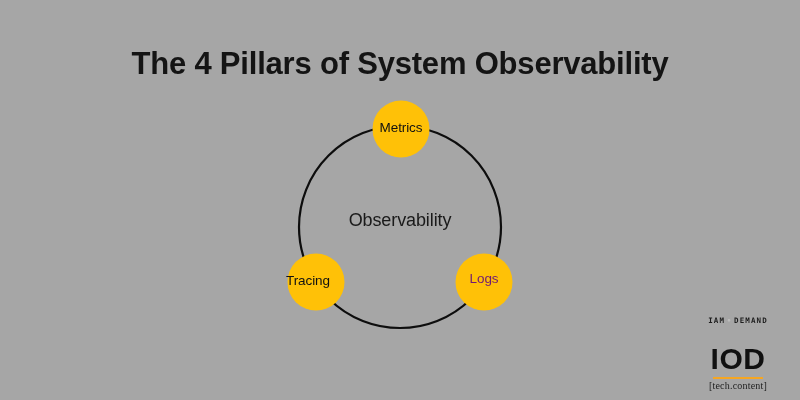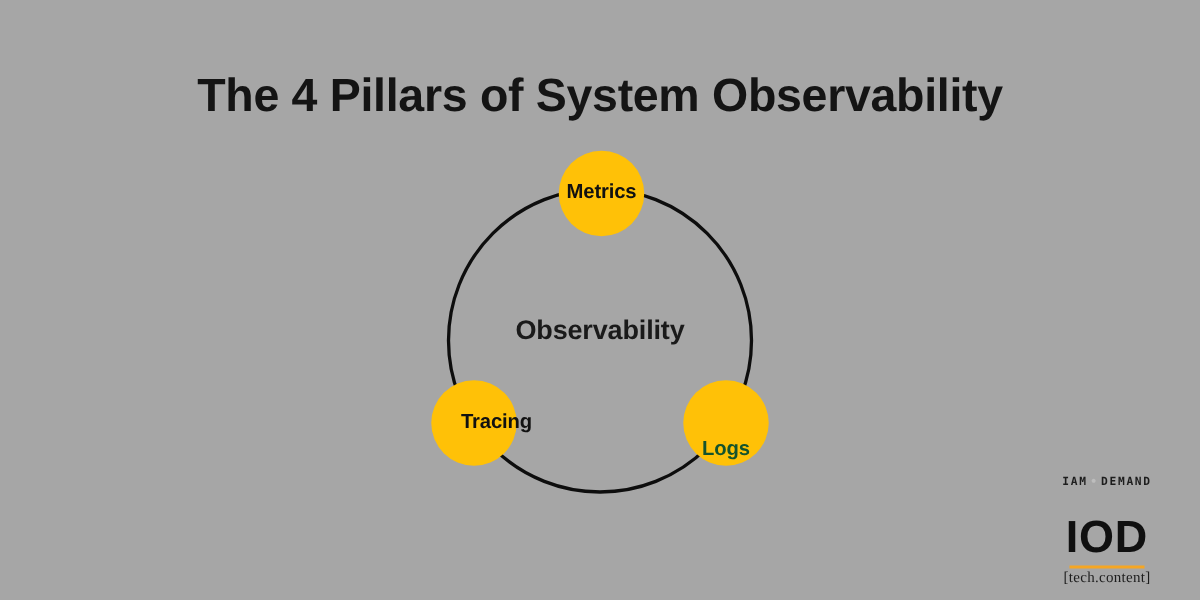--- a/index.html
+++ b/index.html
@@ -36,21 +36,21 @@
     position: absolute;
     left: 0;
     top: 0;
     width: 800px;
     height: 400px;
   }
   .pillar-label,
   .center-label {
     position: absolute;
     text-align: center;
-    font-weight: bold;
+    font-weight: normal;
     color: #111111;
     white-space: nowrap;
     pointer-events: none;
   }
   .pillar-label {
     font-size: 13.5px;
     letter-spacing: -0.1px;
   }
   .center-label {
     font-size: 18px;
@@ -112,22 +112,22 @@
   <div id="page-title">The 4 Pillars of System Observability</div>
 
   <svg id="diagram" viewBox="0 0 800 400">
     <circle id="ring" cx="400" cy="227" r="101" fill="none" stroke="#0d0d0d" stroke-width="2.2"></circle>
     <circle id="node-0" cx="401" cy="129" r="28.5" fill="#ffc107"></circle>
     <circle id="node-1" cx="316" cy="282" r="28.5" fill="#ffc107"></circle>
     <circle id="node-2" cx="484" cy="282" r="28.5" fill="#ffc107"></circle>
   </svg>
 
   <div class="pillar-label" id="label-0" style="color: rgb(17, 17, 17); left: 341px; top: 120px; width: 120px;">Metrics</div>
-  <div class="pillar-label" id="label-1" style="color: rgb(17, 17, 17); left: 271px; top: 273px; width: 120px;">Tracing</div>
-  <div class="pillar-label" id="label-2" style="color: #14532d; left: 424px; top: 291px; width: 120px;">Logs</div>
+  <div class="pillar-label" id="label-1" style="color: rgb(17, 17, 17); left: 248px; top: 273px; width: 120px;">Tracing</div>
+  <div class="pillar-label" id="label-2" style="color: #701a75; left: 424px; top: 271px; width: 120px;">Logs</div>
 
   <div class="center-label" id="center-label" style="left: 280px; top: 210px; width: 240px; text-align: center;">Observability</div>
 
   <div id="logo">
     <div id="logo-tagline-top"><span>IAM</span><span class="dot-sep">•</span><span>DEMAND</span></div>
     <div id="logo-wordmark">IOD</div>
     <div id="logo-rule" style="background: rgb(245, 166, 35);"></div>
     <div id="logo-tagline-bottom">[tech.content]</div>
   </div>
 

